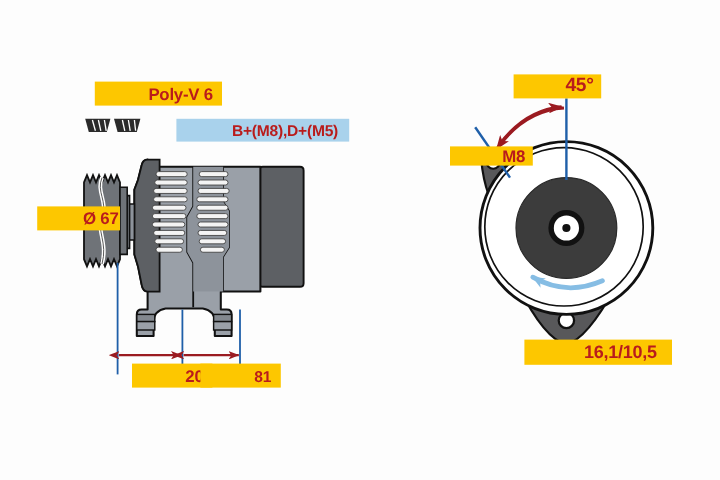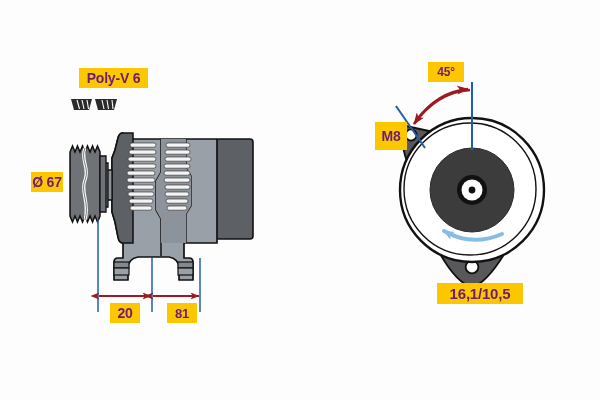--- a/index.html
+++ b/index.html
@@ -19,27 +19,28 @@
   }
   #canvas svg {
     position: absolute;
     left: 0;
     top: 0;
   }
   .lbl {
     position: absolute;
     font-family: "Liberation Sans", sans-serif;
     font-weight: bold;
-    color: #701a75;
+    color: #b91c1c;
     white-space: nowrap;
     line-height: 1;
     display: flex;
     align-items: center;
     justify-content: center;
     letter-spacing: -0.2px;
+    padding-left: 37px;
   }
   .lbl-yellow { background: #fdc700; }
   .lbl-blue   { background: #a9d2ec; }
 </style>
 </head>
 <body>
 
 <div id="canvas">
 
   <svg width="600" height="400" viewBox="0 0 600 400">
@@ -189,26 +190,27 @@
 
       <line x1="396" y1="106" x2="425" y2="148" stroke="#1f5fa9" stroke-width="2"></line>
 
       <path d="M470,90 Q437,92 414,124" fill="none" stroke="#9b1b21" stroke-width="2.6" marker-end="url(#arcArr)"></path>
       <path d="M416,121 Q437,92 468,89" fill="none" stroke="#9b1b21" stroke-width="2.6" marker-end="url(#arcArr)"></path>
     </g>
   </svg>
 
   <div class="lbl lbl-yellow" style="left:79px; top:68px; width:69px; height:20px; font-size:14px;">Poly-V 6</div>
 
+  <div class="lbl lbl-blue" style="left:147px; top:99px; width:107px; height:19px; font-size:13px;">B+(M8),D+(M5)</div>
 
   <div class="lbl lbl-yellow" style="left:31px; top:172px; width:32px; height:20px; font-size:14px;">Ø 67</div>
 
   <div class="lbl lbl-yellow" style="left:110px; top:303px; width:30px; height:20px; font-size:14px;">20</div>
 
   <div class="lbl lbl-yellow" style="left:167px; top:303px; width:30px; height:20px; font-size:13px;">81</div>
 
-  <div class="lbl lbl-yellow" style="left:428px; top:62px; width:36px; height:20px; font-size:12px;">45°</div>
-
-  <div class="lbl lbl-yellow" style="left:375px; top:122px; width:32px; height:28px; font-size:14px;">M8</div>
+  <div class="lbl lbl-yellow" style="left:428px; top:62px; width:36px; height:20px; font-size:16px;">45°</div>
+
+  <div class="lbl lbl-yellow" style="left:375px; top:122px; width:32px; height:16px; font-size:14px;">M8</div>
 
   <div class="lbl lbl-yellow" style="left:437px; top:283px; width:86px; height:21px; font-size:15px;">16,1/10,5</div>
 
 </div>
 
 </body></html>

